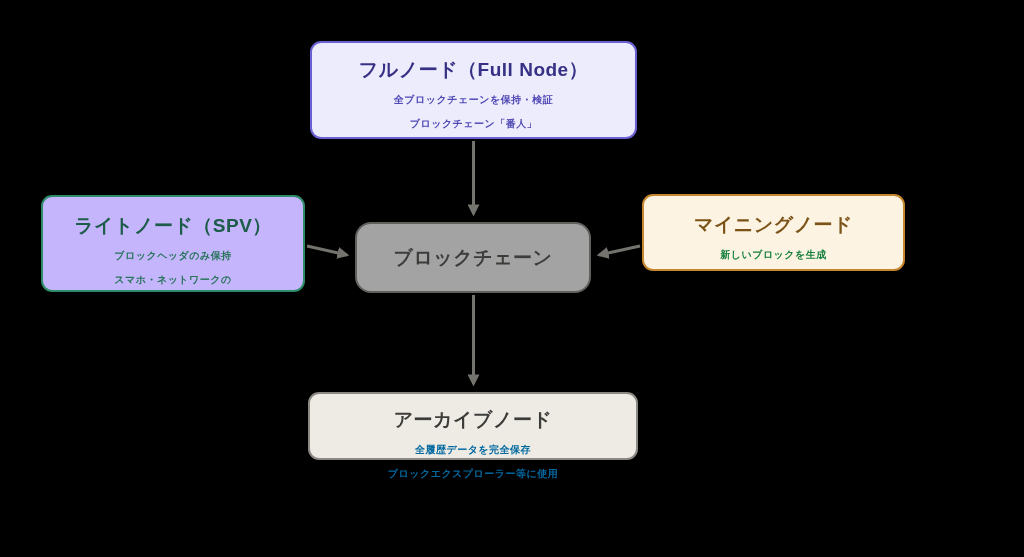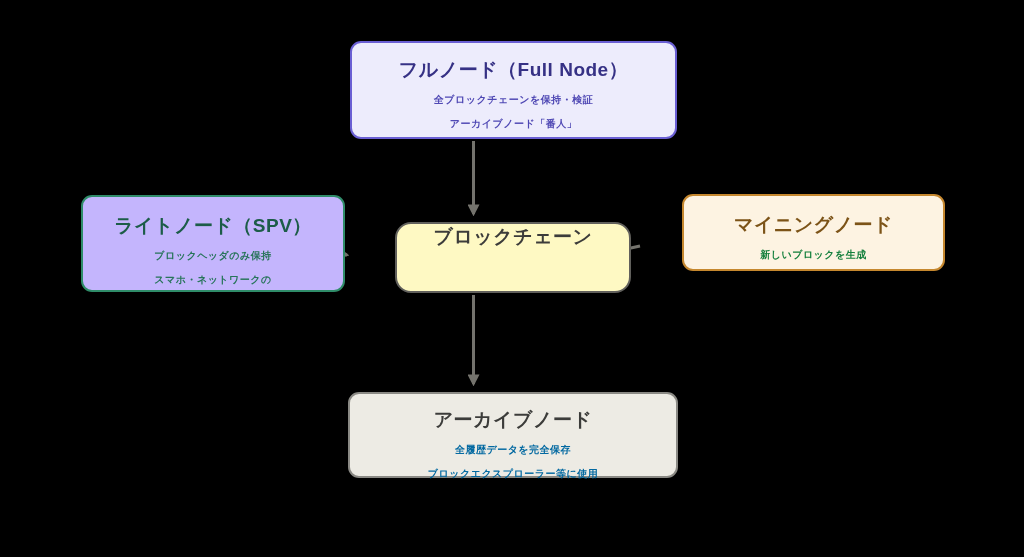--- a/index.html
+++ b/index.html
@@ -23,21 +23,20 @@
     height: 557px;
   }
   .node {
     position: absolute;
     box-sizing: border-box;
     border-radius: 11px;
     display: flex;
     flex-direction: column;
     align-items: center;
     text-align: center;
-    margin-left: 40px;
   }
   .node .title {
     font-weight: 700;
     font-size: 19px;
     line-height: 26px;
     letter-spacing: 0.5px;
   }
   .node .sub {
     font-weight: 600;
     font-size: 10px;
@@ -70,29 +69,29 @@
     background: #fdf3e2;
     border: 2px solid #c5872e;
     padding-top: 16px;
     color: #7c5317;
   }
   .node.mining .sub { color: #15803d; }
   .node.mining .title { margin-bottom: 5px; }
   
   .node.chain {
     left: 355px; top: 222px; width: 236px; height: 71px;
-    background: #fef9c3;
+    background: #a3a3a3;
     border: 2px solid #61605c;
     border-radius: 16px;
-    justify-content: flex-start;
+    justify-content: center;
     color: #3c3c3a;
   }
   
   .node.archive {
-    left: 308px; top: 392px; width: 330px; height: 86px;
+    left: 308px; top: 392px; width: 330px; height: 68px;
     background: #edebe4;
     border: 2px solid #8a8984;
     padding-top: 13px;
     color: #3c3c3a;
   }
   .node.archive .sub { color: #0369a1; }
   .node.archive .title { margin-bottom: 5px; }
   
   .caption {
     position: absolute;
@@ -120,21 +119,21 @@
     </defs>
     <line x1="473.5" y1="141" x2="473.5" y2="214" stroke="#74736d" stroke-width="3" marker-end="url(#ah)"></line>
     <line x1="307" y1="246" x2="347" y2="255" stroke="#74736d" stroke-width="3" marker-end="url(#ah)"></line>
     <line x1="640" y1="246" x2="599" y2="255" stroke="#74736d" stroke-width="3" marker-end="url(#ah)"></line>
     <line x1="473.5" y1="295" x2="473.5" y2="384" stroke="#74736d" stroke-width="3" marker-end="url(#ah)"></line>
   </svg>
 
   <div class="node full">
     <div class="title">フルノード（Full Node）</div>
     <div class="sub">全ブロックチェーンを保持・検証</div>
-    <div class="sub">アーカイブノード「番人」</div>
+    <div class="sub">ブロックチェーン「番人」</div>
   </div>
 
   <div class="node light">
     <div class="title">ライトノード（SPV）</div>
     <div class="sub">ブロックヘッダのみ保持</div>
     <div class="sub">スマホ・ネットワークの</div>
   </div>
 
   <div class="node mining">
     <div class="title">マイニングノード</div>

